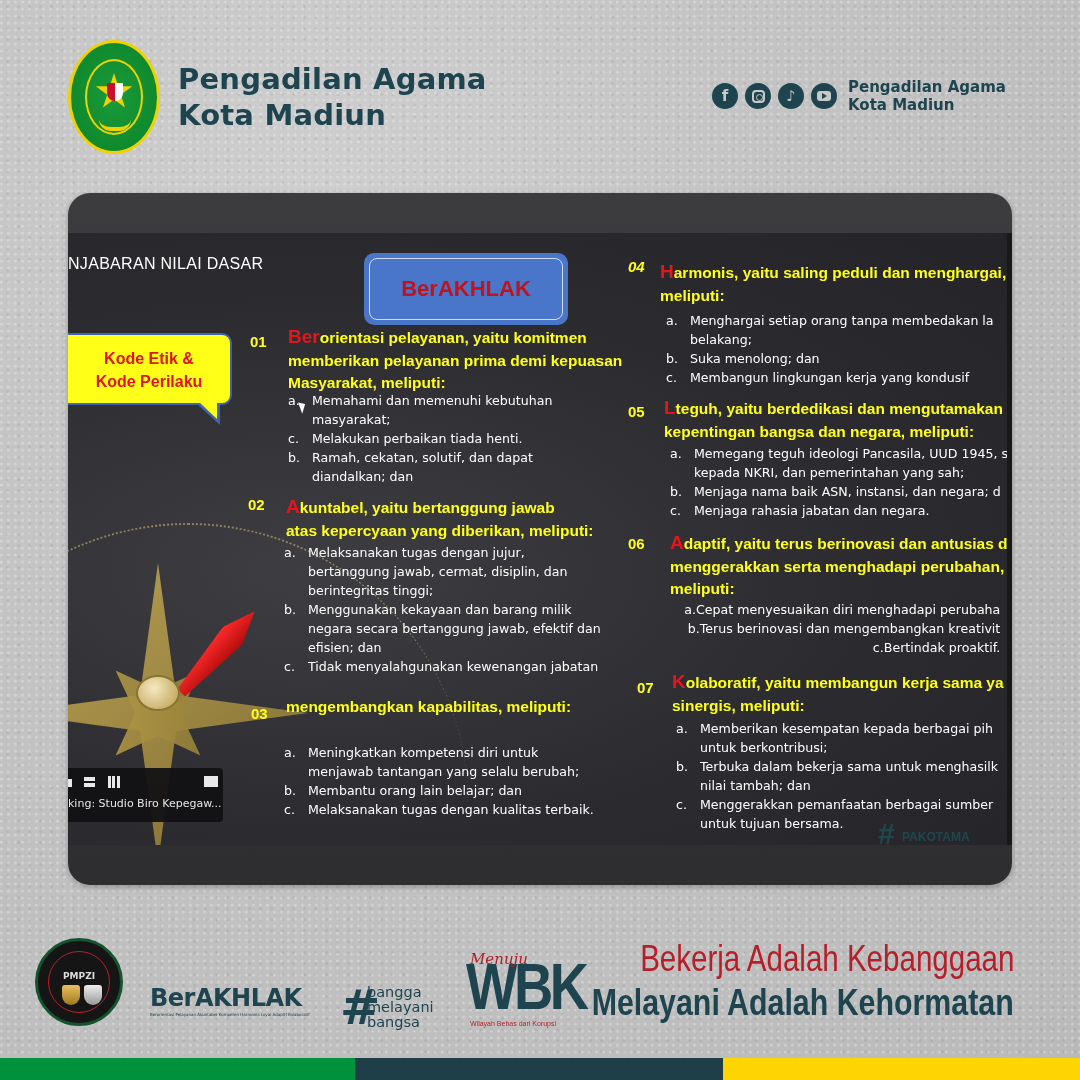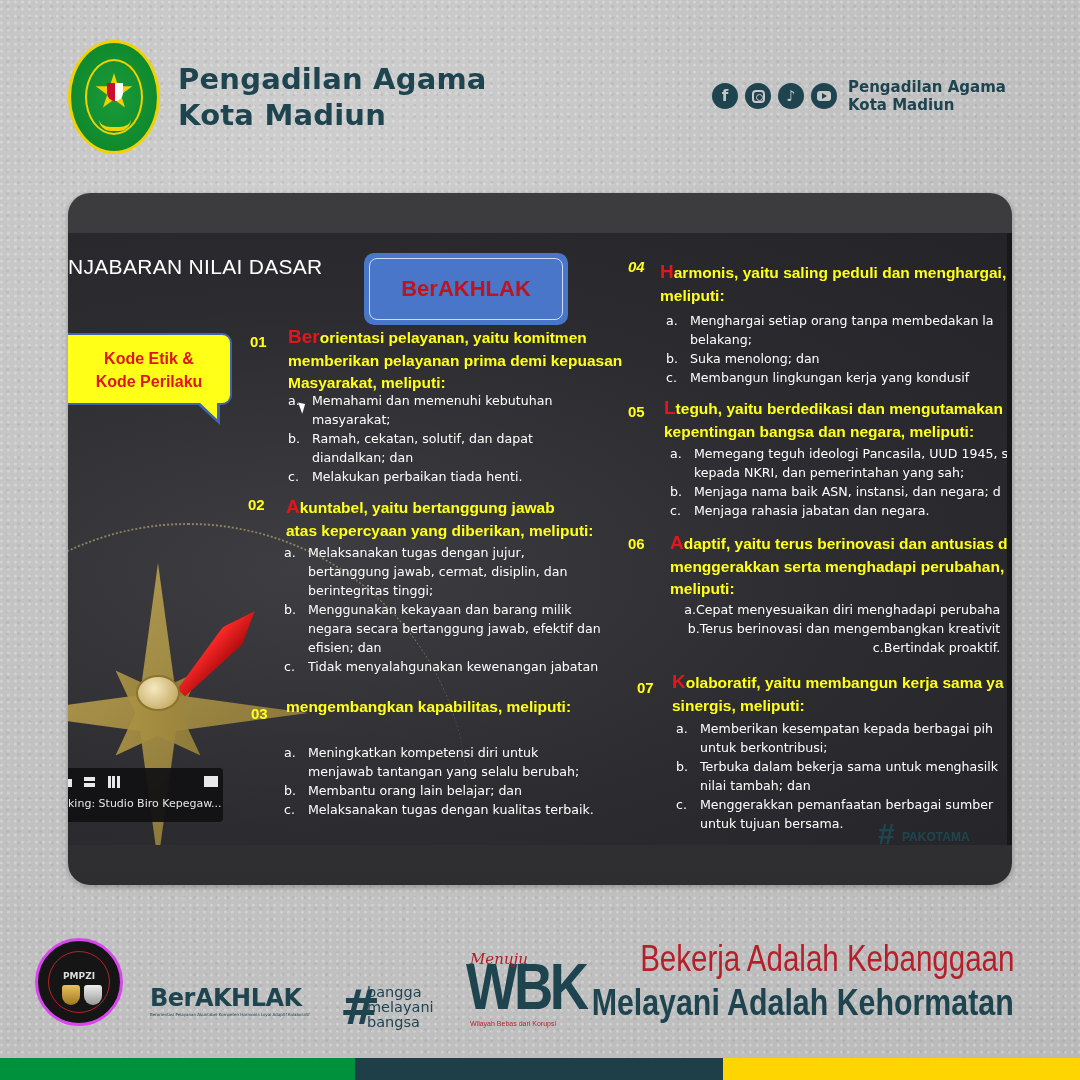--- a/index.html
+++ b/index.html
@@ -59,21 +59,21 @@
     position: absolute; left: 68px; top: 193px; width: 944px; height: 692px;
     border-radius: 22px; overflow: hidden;
     background: linear-gradient(180deg, #3c3c3e 0%, #2e2e30 100%);
     box-shadow: 0 2px 6px rgba(0,0,0,0.25);
   }
   .slide {
     position: absolute; left: 0; top: 40px; width: 944px; height: 612px;
     background: radial-gradient(ellipse at 25% 55%, #3e3e42 0%, #2c2c30 55%, #242428 100%);
     overflow: hidden;
   }
-  .slide-title { position: absolute; left: 0; top: 22px; color: #ffffff; font-family: "Liberation Sans", sans-serif; font-size: 21px; letter-spacing: 0.3px; }
+  .slide-title { position: absolute; left: 0; top: 22px; color: #ffffff; font-family: "Liberation Sans", sans-serif; font-size: 16px; letter-spacing: 0.3px; }
   .berakhlak-box {
     position: absolute; left: 296px; top: 20px; width: 204px; height: 72px;
     background: #4a76c9; border-radius: 10px;
   }
   .berakhlak-box .inner {
     position: absolute; left: 5px; top: 5px; right: 5px; bottom: 5px; border: 1.5px solid #cfdcf4; border-radius: 8px;
     display: flex; align-items: center; justify-content: center;
     color: #c0141c; font-family: "Liberation Sans", sans-serif; font-weight: bold; font-size: 22px;
   }
   .callout {
@@ -140,21 +140,21 @@
     position: absolute; left: 812px; top: 598px; color: #1e4a52; font-family: "Liberation Sans", sans-serif;
     font-weight: bold; font-size: 12px; line-height: 13px; opacity: 0.9;
   }
   .watermark .hash { font-size: 30px; position: absolute; left: -2px; top: -4px; }
   .watermark .t { margin-left: 22px; display: block; }
   .right-edge { position: absolute; right: 0; top: 40px; width: 5px; height: 612px; background: #18181a; }
 
   
   .kemenpan {
     position: absolute; left: 35px; top: 938px; width: 88px; height: 88px; border-radius: 50%;
-    background: #151515; border: 3px solid #d946ef;
+    background: #151515; border: 3px solid #14532d;
   }
   .kemenpan .ring { position: absolute; left: 10px; top: 10px; right: 10px; bottom: 10px; border-radius: 50%; border: 1.5px solid #b9202a; }
   .kemenpan .txt { position: absolute; left: 0; width: 100%; top: 30px; text-align: center; color: #ddd; font-size: 9px; font-weight: bold; font-family: "DejaVu Sans", sans-serif; }
   .kemenpan .sh1 { position: absolute; left: 24px; top: 44px; width: 18px; height: 20px; background: linear-gradient(#e8c060, #a07820); border-radius: 3px 3px 9px 9px; }
   .kemenpan .sh2 { position: absolute; left: 46px; top: 44px; width: 18px; height: 20px; background: linear-gradient(#eee, #999); border-radius: 3px 3px 9px 9px; }
   .ber-logo { position: absolute; left: 150px; top: 984px; color: #1e4450; font-family: "DejaVu Sans", sans-serif; font-weight: bold; font-size: 24px; letter-spacing: -0.5px; }
   .ber-logo .tag { display: block; font-size: 4px; font-weight: normal; letter-spacing: 0; line-height: 6px; color: #1e4450; width: 160px; }
   .bangga { position: absolute; left: 340px; top: 985px; color: #1e4450; font-family: "DejaVu Sans", sans-serif; }
   .bangga .hash { position: absolute; left: 0; top: -6px; font-size: 48px; font-weight: bold; }
   .bangga .w { position: absolute; left: 27px; font-size: 14.5px; line-height: 15px; }
@@ -218,22 +218,22 @@
     <div class="callout-tail2"></div>
 
     <div class="num" style="left:182px;top:100px;">01</div>
     <div class="head" style="left:220px;top:93px;">
       <div><span class="cap">Ber</span><span>orientasi pelayanan, yaitu  komitmen</span></div>
       <div>memberikan pelayanan prima demi kepuasan</div>
       <div>Masyarakat, meliputi:</div>
     </div>
     <div class="sub" style="left:220px;top:158px;">
       <div><span class="lbl">a.</span><span>Memahami dan memenuhi kebutuhan</span><span class="cont">masyarakat;</span></div>
+      <div><span class="lbl">c.</span><span>Melakukan perbaikan tiada henti.</span></div>
       <div><span class="lbl">b.</span><span>Ramah, cekatan, solutif, dan dapat</span><span class="cont">diandalkan; dan</span></div>
-      <div><span class="lbl">c.</span><span>Melakukan perbaikan tiada henti.</span></div>
     </div>
     <div class="cursor"></div>
 
     <div class="num" style="left:180px;top:263px;">02</div>
     <div class="head" style="left:218px;top:263px;">
       <div><span class="cap">A</span><span>kuntabel, yaitu  bertanggung jawab</span></div>
       <div>atas kepercyaan yang diberikan, meliputi:</div>
     </div>
     <div class="sub" style="left:216px;top:310px;">
       <div><span class="lbl">a.</span><span>Melaksanakan tugas dengan jujur,</span><span class="cont">bertanggung jawab, cermat, disiplin, dan</span><span class="cont">berintegritas tinggi;</span></div>

